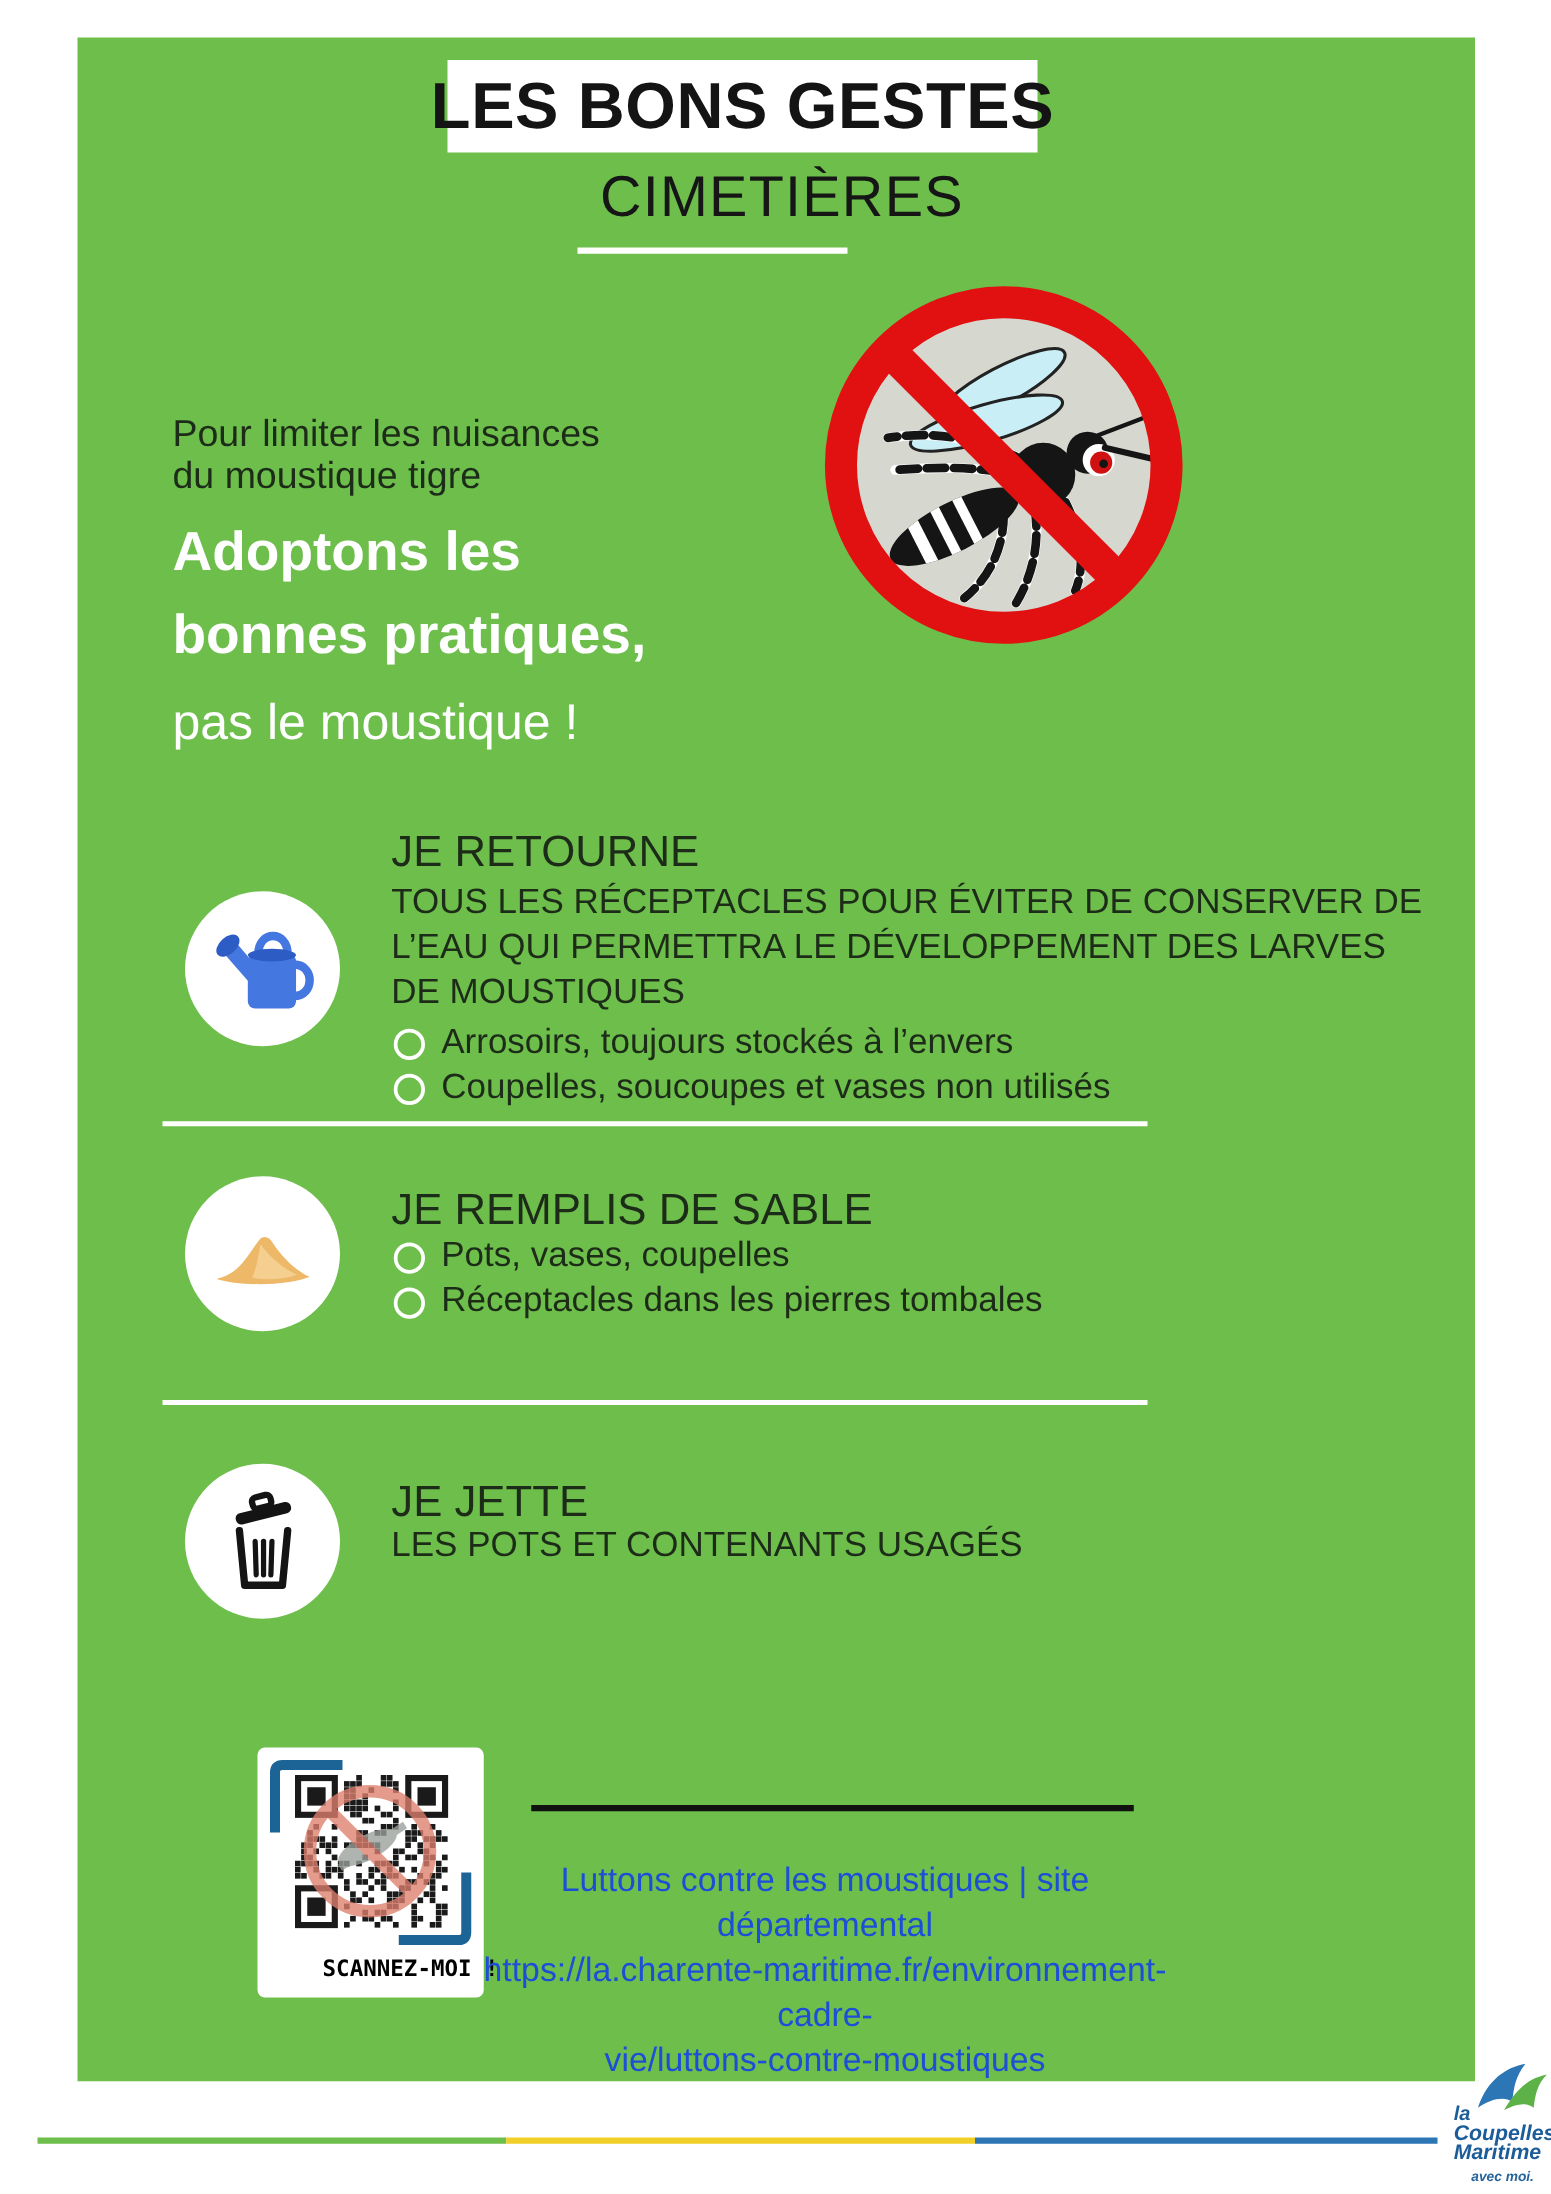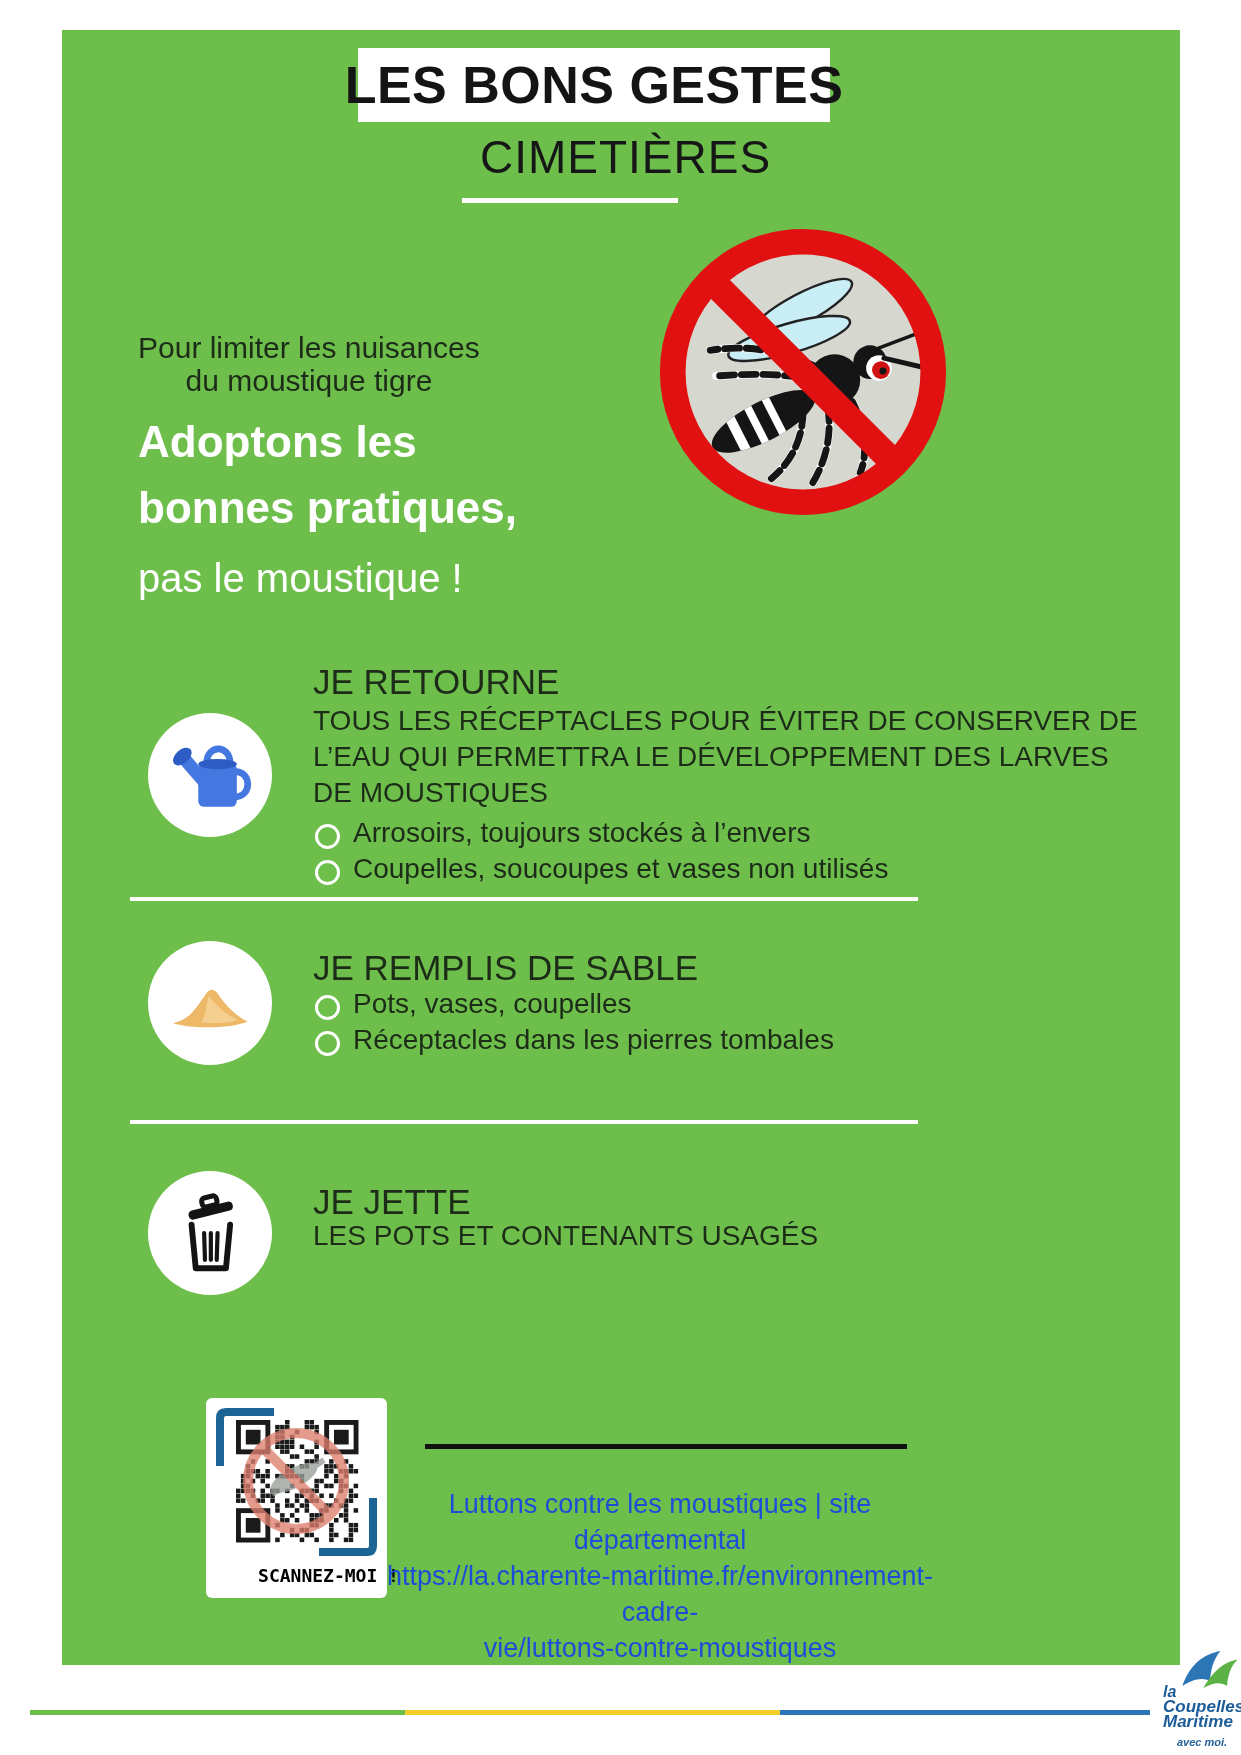--- a/index.html
+++ b/index.html
@@ -10,32 +10,32 @@
   .green-panel{position:absolute;left:62px;top:30px;width:1118px;height:1635px;background:#6dbe4b;}
   .abs{position:absolute;}
   
   .title-band{left:358px;top:48px;width:472px;height:74px;background:#ffffff;
     display:flex;align-items:center;justify-content:center;}
   .title-band span{font-size:52px;font-weight:800;letter-spacing:.5px;color:#141414;white-space:nowrap;}
   .subtitle{left:358px;top:130px;width:535px;text-align:center;font-size:46px;font-weight:400;
     color:#161616;letter-spacing:1px;}
   .subtitle-underline{left:462px;top:198px;width:216px;height:5px;background:#ffffff;}
   
-  .intro-small{left:138px;top:331px;font-size:30px;line-height:33px;color:#1d2c18;text-align:center;}
+  .intro-small{left:138px;top:331px;font-size:30px;line-height:33px;color:#1d2c18;}
   .intro-bold1{left:138px;top:417px;font-size:44px;font-weight:700;color:#ffffff;}
   .intro-bold2{left:138px;top:483px;font-size:44px;font-weight:700;color:#ffffff;}
   .intro-light{left:138px;top:556px;font-size:40px;font-weight:400;color:#ffffff;}
   
   .nosign{left:655px;top:224px;width:296px;height:296px;}
   
   .icon-circle{left:148px;width:124px;height:124px;border-radius:50%;background:#ffffff;
     display:flex;align-items:center;justify-content:center;}
   .sec-head{left:313px;font-size:35px;font-weight:400;color:#1d2c18;white-space:nowrap;}
   .sec-body{left:313px;font-size:28px;line-height:36px;color:#1d2c18;}
-  .bullet{left:313px;display:flex;align-items:flex-end;font-size:28px;color:#1d2c18;white-space:nowrap;}
+  .bullet{left:313px;display:flex;align-items:center;font-size:28px;color:#1d2c18;white-space:nowrap;}
   .ring{flex:0 0 auto;width:19px;height:19px;border:3px solid #ffffff;border-radius:50%;
     margin:5px 13px 0 2px;background:transparent;}
   .divider{left:130px;width:788px;height:4px;background:#ffffff;}
   
   .qr-card{left:206px;top:1398px;width:181px;height:200px;background:#ffffff;border-radius:6px;}
   .qr-svg{position:absolute;left:0;top:0;width:181px;height:168px;}
   .qr-caption{position:absolute;left:0;top:167px;width:181px;text-align:center;
     font-family:"DejaVu Sans Mono", monospace;font-size:18px;font-weight:700;color:#000000;padding-left:32px;}
   
   .footer-rule{left:425px;top:1444px;width:482px;height:5px;background:#111111;}

